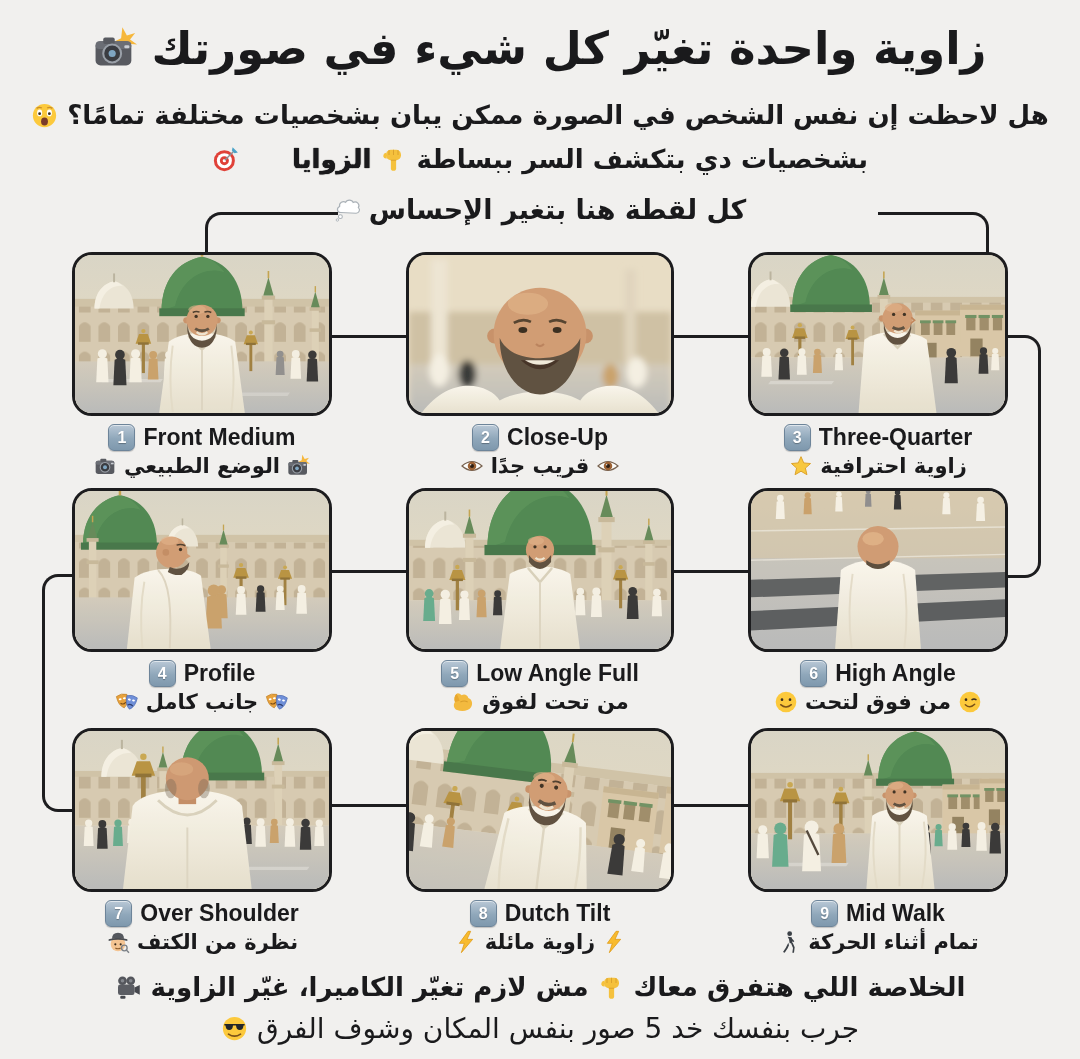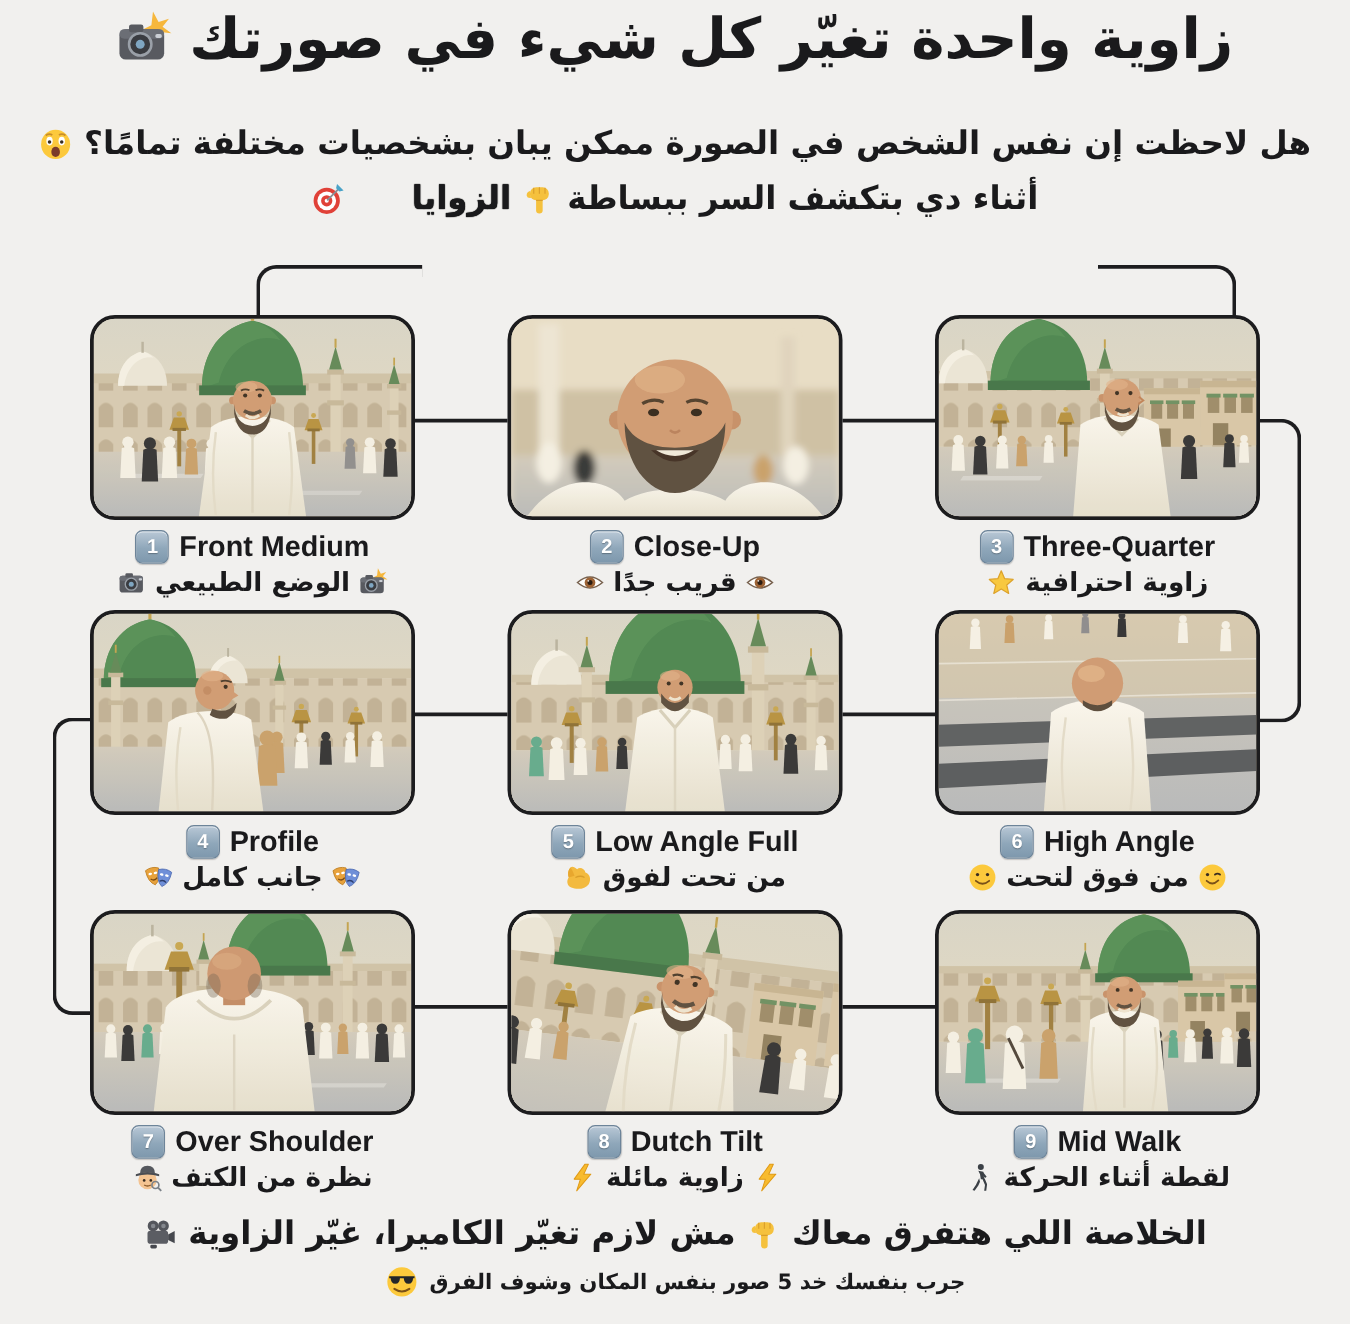--- a/index.html
+++ b/index.html
@@ -1,29 +1,29 @@
 <!DOCTYPE html>
 <html lang="ar"><head>
 <meta charset="utf-8">
 <style>
   html,body{margin:0;padding:0;background:#f1f0ee;}
   .stage{position:relative;width:1080px;height:1059px;background:#f1f0ee;overflow:hidden;
          font-family:"DejaVu Sans",sans-serif;color:#1a1a1c;}
   
   .row{position:absolute;left:0;width:100%;display:flex;justify-content:center;align-items:center;}
   .rtl{direction:rtl;}
-  .title-row{top:4px;gap:12px;}
+  .title-row{top:22px;gap:12px;}
   .title-text{font-size:45px;font-weight:bold;letter-spacing:-.5px;}
   .sub-row{gap:9px;font-size:26px;font-weight:bold;}
   .sub1{top:100px;}
   .sub2{top:144px;}
   .strong{text-shadow:0 0 .8px #111,0 0 .8px #111;margin-left:44px;}
   .section-row{top:194px;gap:8px;font-size:27px;font-weight:bold;}
   .footer1{top:972px;gap:9px;font-size:26px;font-weight:bold;}
-  .footer2{top:1012px;gap:9px;font-size:17px;font-weight:bold;}
+  .footer2{top:1012px;gap:9px;font-size:28px;font-weight:normal;}
   
   .em{width:27px;height:27px;display:inline-block;flex:0 0 auto;}
   .em-lg{width:46px;height:46px;}
   .em-sm{width:24px;height:24px;}
   
   .conn{position:absolute;border:0 solid #1d1d1f;pointer-events:none;z-index:1;}
   .c-head-l{left:205px;top:212px;width:130px;height:40px;border-top-width:3.5px;border-left-width:3.5px;border-top-left-radius:16px;}
   .c-head-r{left:878px;top:212px;width:108px;height:40px;border-top-width:3.5px;border-right-width:3.5px;border-top-right-radius:16px;}
   .c-h{height:0;border-top-width:3.5px;}
   .c-r1a{left:332px;top:335px;width:74px;}
@@ -285,30 +285,36 @@
   </div>
 
   <div class="row rtl sub-row sub1">
     <span>هل لاحظت إن نفس الشخص في الصورة ممكن يبان بشخصيات مختلفة تمامًا؟</span>
     <svg class="em" viewBox="0 0 36 36">
         <use href="#em-astonished"></use>
       </svg>
   </div>
 
   <div class="row rtl sub-row sub2">
-    <span>أثناء دي بتكشف السر ببساطة</span>
+    <span>بشخصيات دي بتكشف السر ببساطة</span>
     <svg class="em" viewBox="0 0 36 36">
         <use href="#em-down"></use>
       </svg>
     <span class="strong">الزوايا</span>
     <svg class="em" viewBox="0 0 36 36">
         <use href="#em-dart"></use>
       </svg>
   </div>
 
+  <div class="row rtl section-row">
+    <span>كل لقطة هنا بتغير الإحساس</span>
+    <svg class="em" viewBox="0 0 36 36">
+        <use href="#em-thought"></use>
+      </svg>
+  </div>
 
   <div class="conn c-head-l"></div>
   <div class="conn c-head-r"></div>
   <div class="conn c-h c-r1a"></div>
   <div class="conn c-h c-r1b"></div>
   <div class="conn c-br-right"></div>
   <div class="conn c-h c-r2a"></div>
   <div class="conn c-h c-r2b"></div>
   <div class="conn c-br-left"></div>
   <div class="conn c-h c-r3a"></div>
@@ -739,21 +745,21 @@
         </svg>
     </div>
   </div>
 
   <div class="card-label cl-c3 cl-r3">
     <div class="cl-en">
       <span class="keycap">9</span>
       <span>Mid Walk</span>
     </div>
     <div class="cl-ar">
-      <span>لقطة أثناء الحركة</span>
+      <span>تمام أثناء الحركة</span>
       <svg class="em em-sm" viewBox="0 0 36 36">
           <use href="#em-walk"></use>
         </svg>
     </div>
   </div>
 
   <div class="row rtl footer1">
     <span>الخلاصة اللي هتفرق معاك</span>
     <svg class="em" viewBox="0 0 36 36">
         <use href="#em-down"></use>

